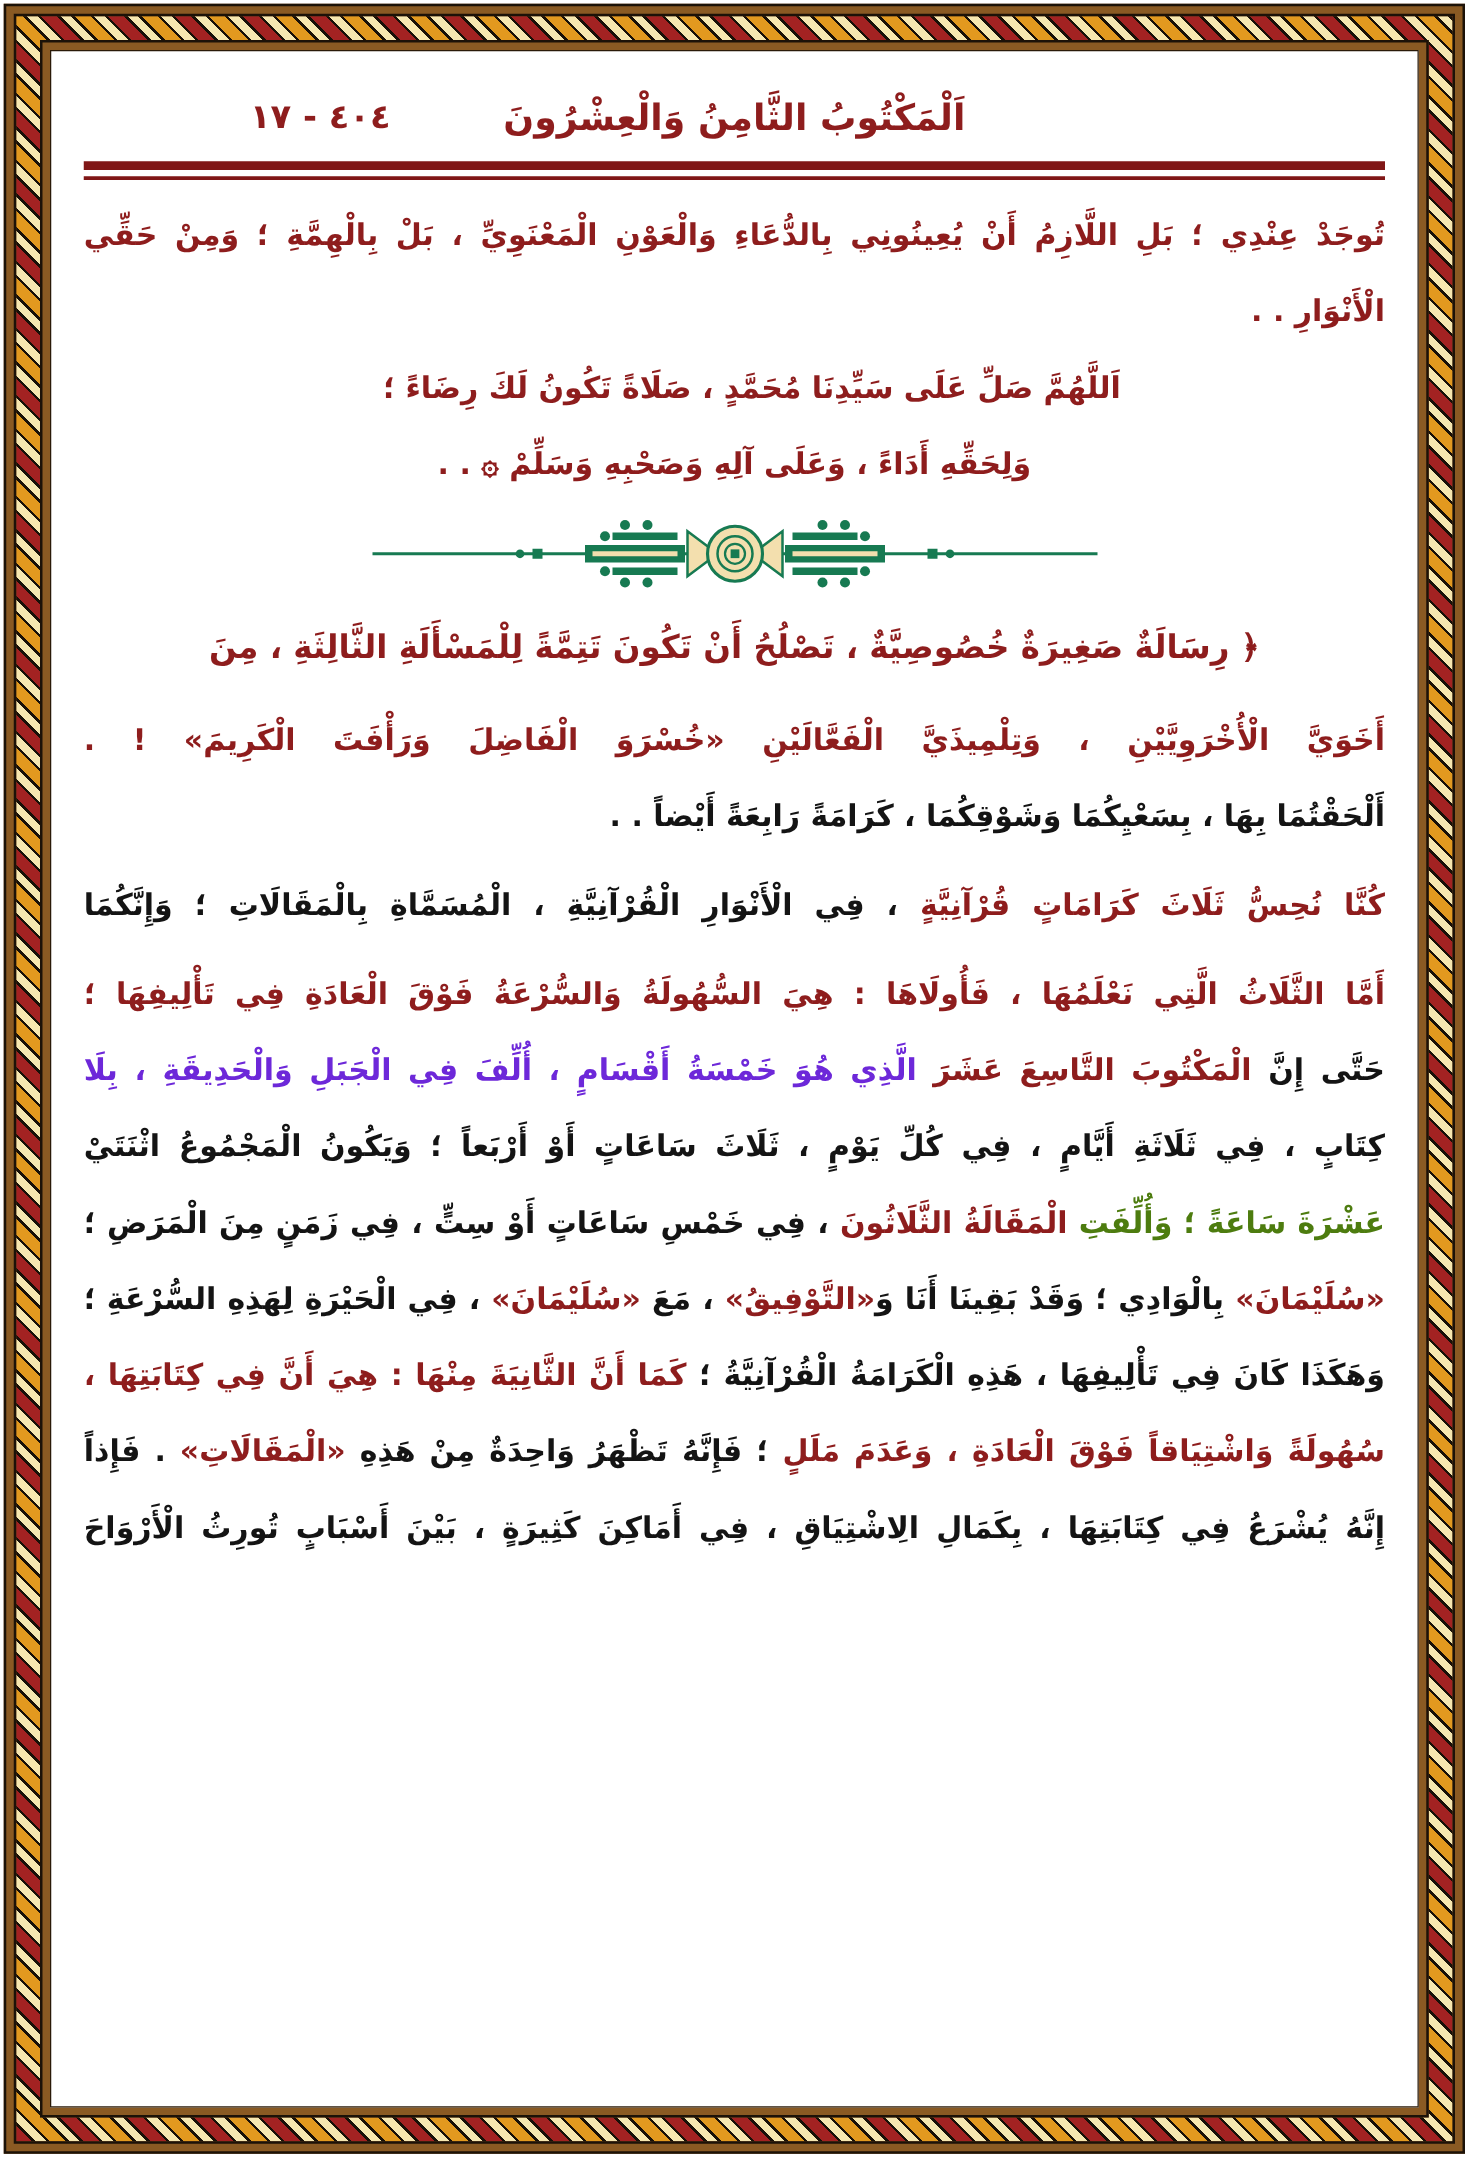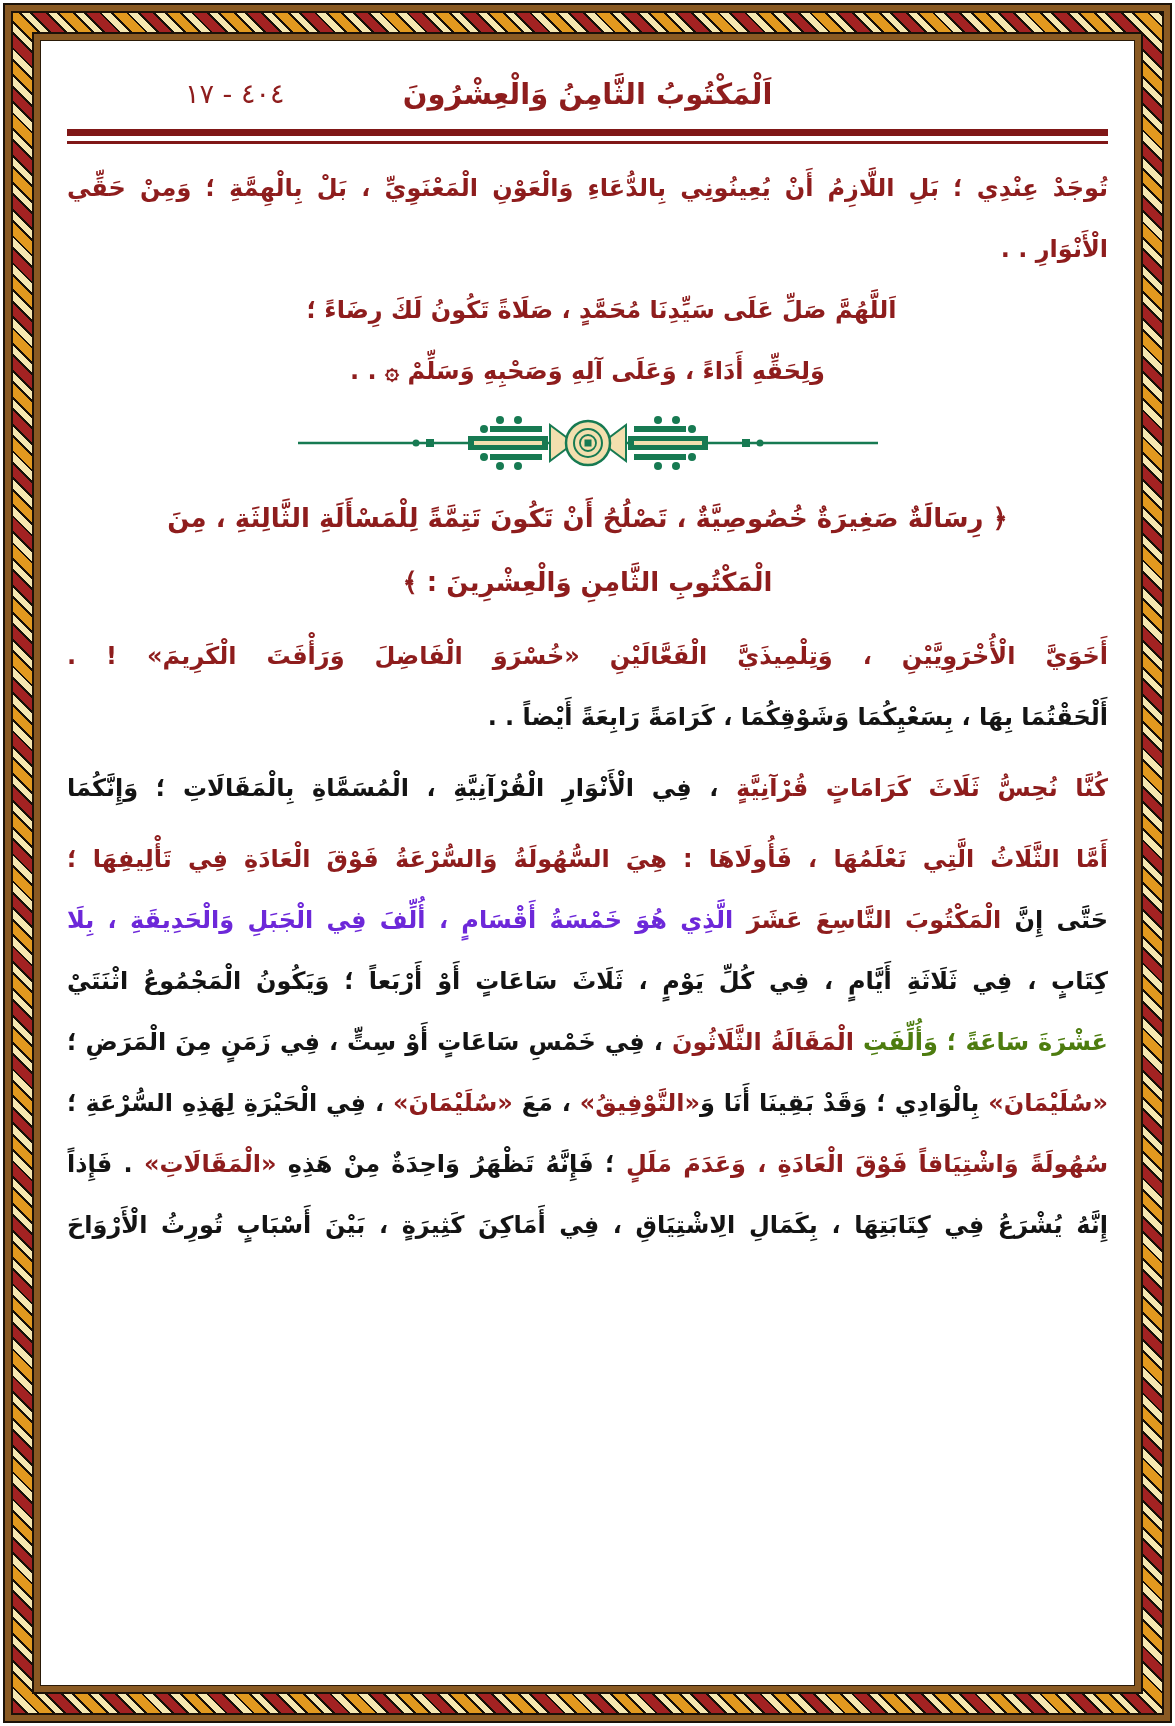--- a/index.html
+++ b/index.html
@@ -14,21 +14,21 @@
       #a32222 0 9px,#181008 9px 11px,#f6e7b0 11px 17px,#181008 17px 19px,
       #e2991f 19px 28px,#181008 28px 30px,#f6e7b0 30px 36px,#181008 36px 38px);}
   .frame-inner{height:100%;border:2px solid #1c1208;background:#8a5a23;box-sizing:border-box;padding:6px;}
   .page{height:100%;background:#ffffff;border:1px solid #2a1a08;box-sizing:border-box;
     padding:18px 26px 10px 26px;direction:rtl;}
   
   .hdr{position:relative;height:58px;margin-top:6px;}
   .hdr .title{
     text-align:center;font-size:29px;font-weight:bold;color:#8e1d1d;line-height:58px;}
   .hdr .pageno{
-    position:absolute;left:118px;top:0;font-size:27px;font-weight:normal;color:#8e1d1d;line-height:58px;}
+    position:absolute;left:133px;top:0;font-size:27px;font-weight:bold;color:#8e1d1d;line-height:58px;}
   .double-rule{margin-top:6px;border-top:7px solid #801717;border-bottom:3px solid #801717;height:5px;}
   
   .body-wrap{margin-top:14px;}
   .line{font-weight:bold;font-size:24px;line-height:61px;white-space:normal;
     text-align:justify;text-align-last:justify;}
   .line.align-right{text-align:right;text-align-last:right;}
   .line.align-center{text-align:center;text-align-last:center;}
   .line.verse{font-size:25px;margin-top:14px;margin-bottom:4px;}
   .line.prayer{font-size:24px;}
   .line.heading{font-size:26px;line-height:64px;}
@@ -101,29 +101,29 @@
 
       <g>
         <circle cx="310" cy="31" r="22" fill="#f3dfae" stroke="#177a52" stroke-width="2.5"></circle>
         <circle cx="310" cy="31" r="14" fill="none" stroke="#177a52" stroke-width="2"></circle>
         <circle cx="310" cy="31" r="8" fill="none" stroke="#177a52" stroke-width="1.8"></circle>
         <rect x="306.5" y="27.5" width="7" height="7" fill="#177a52"></rect>
       </g>
     </svg>
   </div>
 <div class="line heading heading-first align-center"><span class="seg" style="color: rgb(142, 29, 29);">﴿ رِسَالَةٌ صَغِيرَةٌ خُصُوصِيَّةٌ ، تَصْلُحُ أَنْ تَكُونَ تَتِمَّةً لِلْمَسْأَلَةِ الثَّالِثَةِ ، مِنَ</span></div>
-            <div class="line heading align-center"><span class="seg" style="color: rgb(142, 29, 29);">الْمَكْتُوبِ الثَّامِنِ وَالْعِشْرِينَ : ﴾</span></div>
             <div class="line salutation align-justify"><span class="seg" style="color: rgb(142, 29, 29);">أَخَوَيَّ الْأُخْرَوِيَّيْنِ ، وَتِلْمِيذَيَّ الْفَعَّالَيْنِ «خُسْرَوَ الْفَاضِلَ وَرَأْفَتَ الْكَرِيمَ» ! .</span></div>
             <div class="line body align-right"><span class="seg" style="color: rgb(20, 20, 20);">أَلْحَقْتُمَا بِهَا ، بِسَعْيِكُمَا وَشَوْقِكُمَا ، كَرَامَةً رَابِعَةً أَيْضاً . .</span></div>
             <div class="line body para-start align-justify"><span class="seg" style="color: rgb(142, 29, 29);">كُنَّا نُحِسُّ ثَلَاثَ كَرَامَاتٍ قُرْآنِيَّةٍ </span><span class="seg" style="color: rgb(20, 20, 20);">، فِي الْأَنْوَارِ الْقُرْآنِيَّةِ ، الْمُسَمَّاةِ بِالْمَقَالَاتِ ؛ وَإِنَّكُمَا</span></div>
             <div class="line body para-start align-justify"><span class="seg" style="color: rgb(142, 29, 29);">أَمَّا الثَّلَاثُ الَّتِي نَعْلَمُهَا ، فَأُولَاهَا : هِيَ السُّهُولَةُ وَالسُّرْعَةُ فَوْقَ الْعَادَةِ فِي تَأْلِيفِهَا ؛</span></div>
             <div class="line body align-justify"><span class="seg" style="color: rgb(20, 20, 20);">حَتَّى إِنَّ </span><span class="seg" style="color: rgb(142, 29, 29);">الْمَكْتُوبَ التَّاسِعَ عَشَرَ </span><span class="seg" style="color: #6d28d9;">الَّذِي هُوَ خَمْسَةُ أَقْسَامٍ ، أُلِّفَ فِي الْجَبَلِ وَالْحَدِيقَةِ ، بِلَا</span></div>
             <div class="line body align-justify"><span class="seg" style="color: rgb(20, 20, 20);">كِتَابٍ ، فِي ثَلَاثَةِ أَيَّامٍ ، فِي كُلِّ يَوْمٍ ، ثَلَاثَ سَاعَاتٍ أَوْ أَرْبَعاً ؛ وَيَكُونُ الْمَجْمُوعُ اثْنَتَيْ</span></div>
             <div class="line body align-justify"><span class="seg" style="color: #4d7c0f;">عَشْرَةَ سَاعَةً ؛ وَأُلِّفَتِ </span><span class="seg" style="color: rgb(142, 29, 29);">الْمَقَالَةُ الثَّلَاثُونَ </span><span class="seg" style="color: rgb(20, 20, 20);">، فِي خَمْسِ سَاعَاتٍ أَوْ سِتٍّ ، فِي زَمَنٍ مِنَ الْمَرَضِ ؛</span></div>
             <div class="line body align-justify"><span class="seg" style="color: rgb(142, 29, 29);">«سُلَيْمَانَ»</span><span class="seg" style="color: rgb(20, 20, 20);"> بِالْوَادِي ؛ وَقَدْ بَقِينَا أَنَا وَ</span><span class="seg" style="color: rgb(142, 29, 29);">«التَّوْفِيقُ»</span><span class="seg" style="color: rgb(20, 20, 20);"> ، مَعَ </span><span class="seg" style="color: rgb(142, 29, 29);">«سُلَيْمَانَ»</span><span class="seg" style="color: rgb(20, 20, 20);"> ، فِي الْحَيْرَةِ لِهَذِهِ السُّرْعَةِ ؛</span></div>
+            <div class="line body align-justify"><span class="seg" style="color: rgb(20, 20, 20);">وَهَكَذَا كَانَ فِي تَأْلِيفِهَا ، هَذِهِ الْكَرَامَةُ الْقُرْآنِيَّةُ ؛ </span><span class="seg" style="color: rgb(142, 29, 29);">كَمَا أَنَّ الثَّانِيَةَ مِنْهَا : هِيَ أَنَّ فِي كِتَابَتِهَا ،</span></div>
             <div class="line body align-justify"><span class="seg" style="color: rgb(142, 29, 29);">سُهُولَةً وَاشْتِيَاقاً فَوْقَ الْعَادَةِ ، وَعَدَمَ مَلَلٍ </span><span class="seg" style="color: rgb(20, 20, 20);">؛ فَإِنَّهُ تَظْهَرُ وَاحِدَةٌ مِنْ هَذِهِ </span><span class="seg" style="color: rgb(142, 29, 29);">«الْمَقَالَاتِ»</span><span class="seg" style="color: rgb(20, 20, 20);"> . فَإِذاً</span></div>
             <div class="line body align-justify"><span class="seg" style="color: rgb(20, 20, 20);">إِنَّهُ يُشْرَعُ فِي كِتَابَتِهَا ، بِكَمَالِ الِاشْتِيَاقِ ، فِي أَمَاكِنَ كَثِيرَةٍ ، بَيْنَ أَسْبَابٍ تُورِثُ الْأَرْوَاحَ</span></div>
           </div>
 
       </div>
     </div>
   </div>
 </div>
 
 </body></html>

